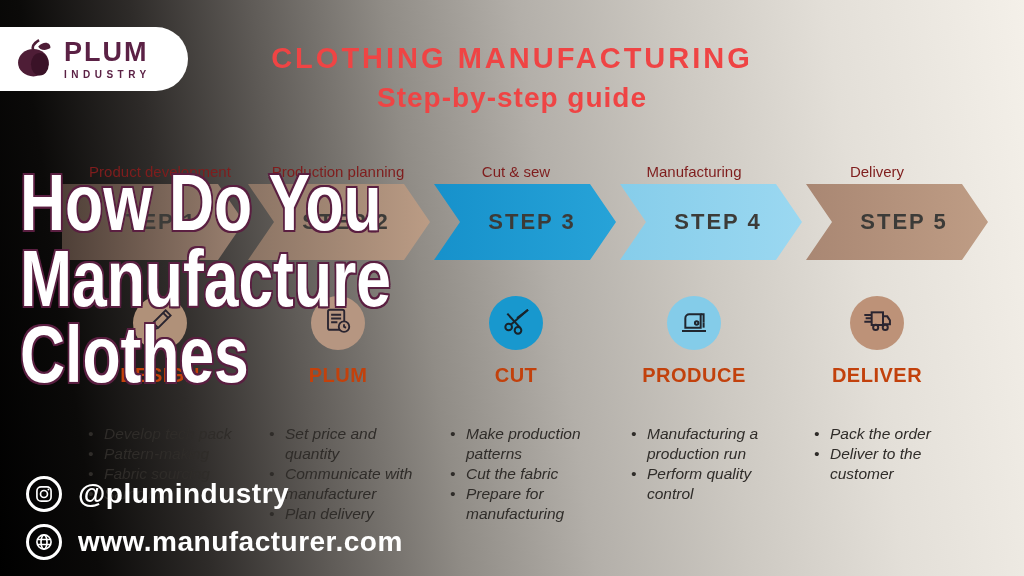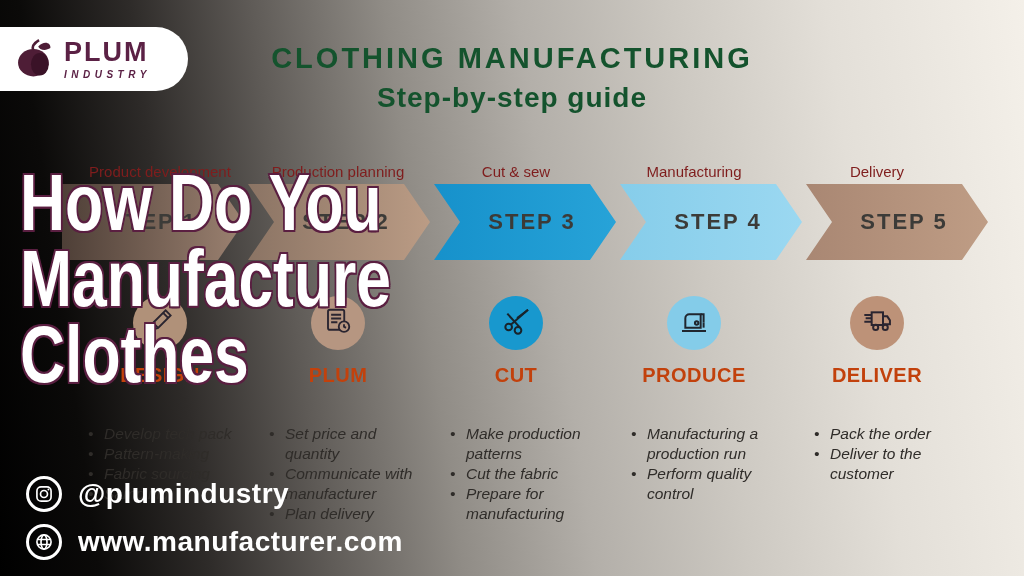--- a/index.html
+++ b/index.html
@@ -9,24 +9,24 @@
     background:linear-gradient(82deg,#000000 0%,#0b0a09 9%,#2e2b29 19%,#5f5b57 30%,#908c86 42%,#b3afa9 54%,#cdc9c2 68%,#e3dfd8 82%,#f4f0e9 100%);
   }
   .abs{position:absolute;}
 
   
   .logo-pill{left:0;top:27px;width:188px;height:64px;background:#ffffff;
     border-radius:0 32px 32px 0;display:flex;align-items:center;gap:8px;
     padding-left:14px;box-sizing:border-box;z-index:4;}
   .logo-text{display:flex;flex-direction:column;line-height:1;}
   .logo-brand{color:#5b2145;font-weight:bold;font-size:27px;letter-spacing:2px;}
-  .logo-sub{color:#5b2145;font-size:10px;letter-spacing:4.5px;font-weight:bold;margin-top:4px;font-style:italic;}
-
-  
-  .hdr{left:0;right:0;text-align:center;color:#14532d;z-index:1;}
+  .logo-sub{color:#5b2145;font-size:10px;letter-spacing:4.5px;font-weight:bold;margin-top:4px;}
+
+  
+  .hdr{left:0;right:0;text-align:center;color:#ef4444;z-index:1;}
   .hdr-title{top:42px;font-size:29px;font-weight:bold;letter-spacing:3px;}
   .hdr-sub{top:82px;font-size:28px;font-weight:bold;letter-spacing:1px;}
 
   
   .phase{top:163px;width:190px;text-align:center;font-size:15px;font-weight:normal;color:#7f1d1d;z-index:1;}
   .pc1{left:65px;}.pc2{left:243px;}.pc3{left:421px;}.pc4{left:599px;}.pc5{left:782px;}
 
   
   .arrows{left:62px;top:184px;width:938px;height:76px;display:flex;z-index:1;}
   .chev{width:182px;height:76px;margin-right:4px;display:flex;align-items:center;

